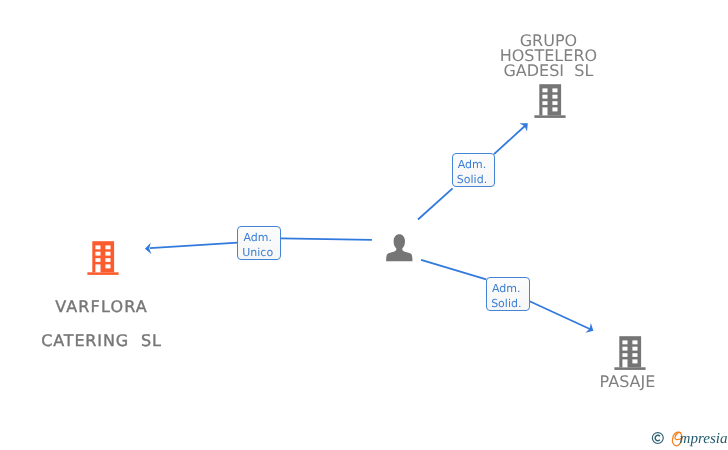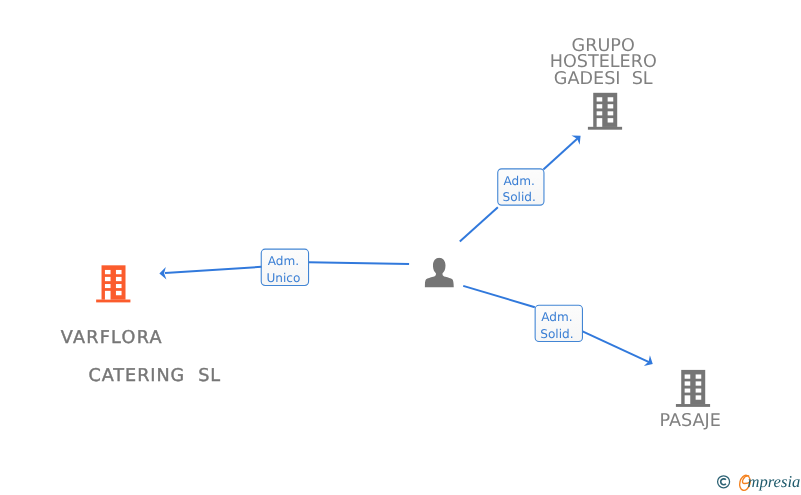--- a/index.html
+++ b/index.html
@@ -8,21 +8,21 @@
        font-family:"DejaVu Sans",sans-serif;
        -webkit-font-smoothing:antialiased;text-rendering:geometricPrecision;}
   #stage{position:relative;width:728px;height:450px;background:#fff;overflow:hidden;}
   #edges{position:absolute;left:0;top:0;}
   .node{position:absolute;}
   .caption{position:absolute;text-align:center;color:#808080;
            font-size:16px;line-height:14.8px;}
   .caption div{white-space:pre;}
   .caption.bold{font-weight:normal;-webkit-text-stroke:0.38px #767676;}
   .caption.bold div{letter-spacing:1.15px;text-indent:1.15px;margin-top:20px;}
-  .caption.bold div.wide{letter-spacing:0.86px;text-indent:0.86px;text-align:right;}
+  .caption.bold div.wide{letter-spacing:0.86px;text-indent:0.86px;}
   .relbox{position:absolute;box-sizing:border-box;
           border:1.7px solid #4285d4;border-radius:4px;
           background:linear-gradient(180deg,#fcfcfc 0%,#f6f6f6 100%);color:#3b7fd4;
           line-height:15.4px;text-align:center;font-size:0;padding-right:3px;}
   .relbox span{display:block;font-size:11px;white-space:pre;}
   #logo{position:absolute;}
 </style>
 </head>
 <body>
 

